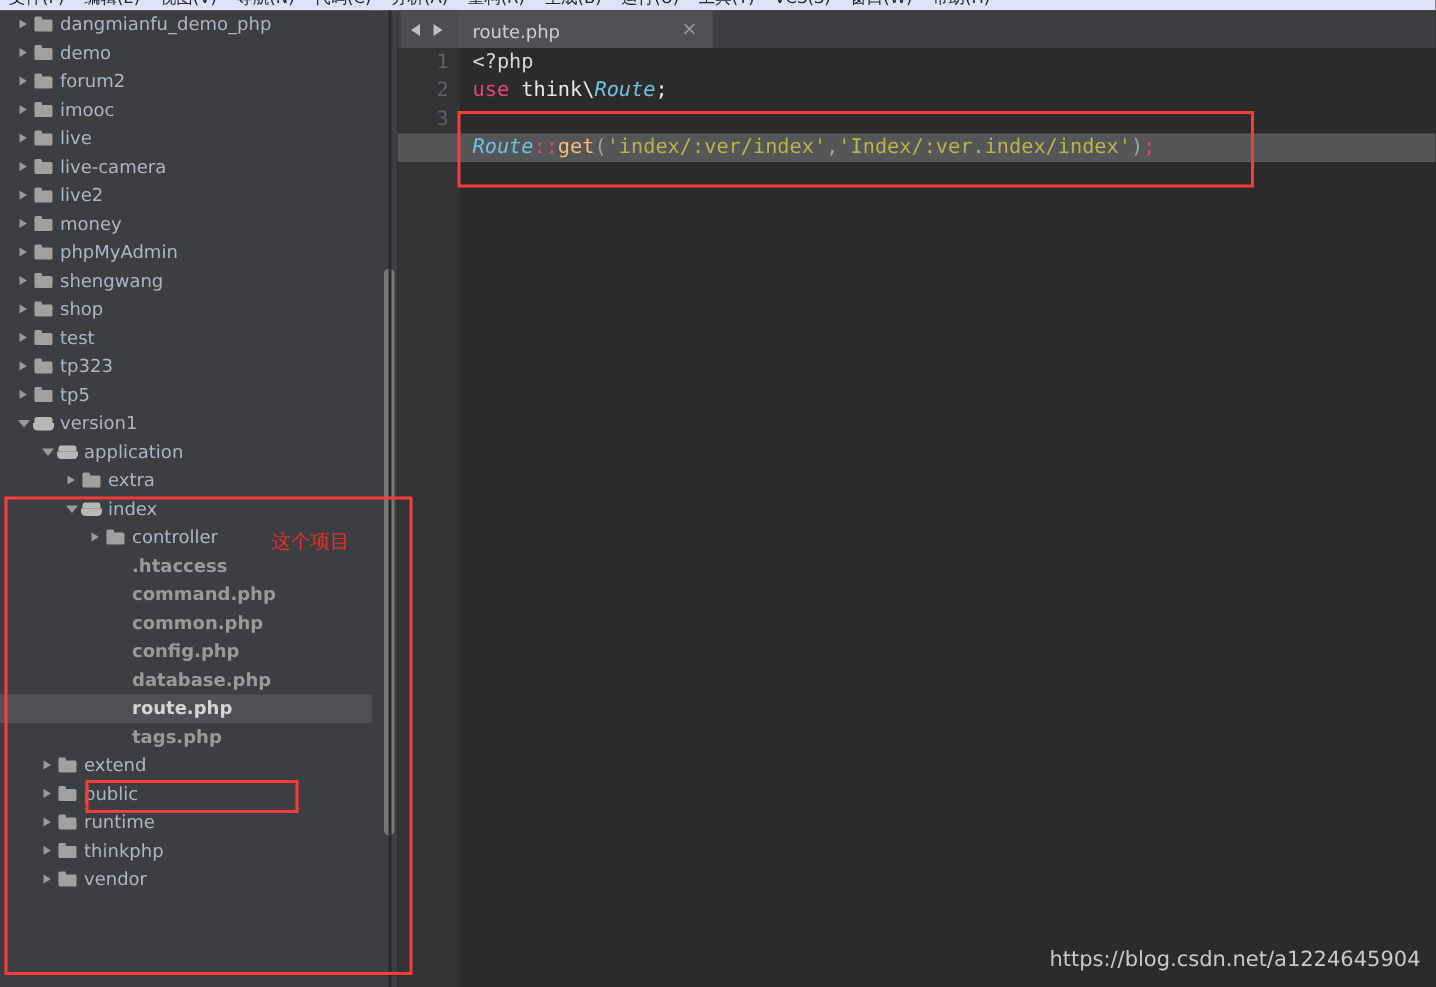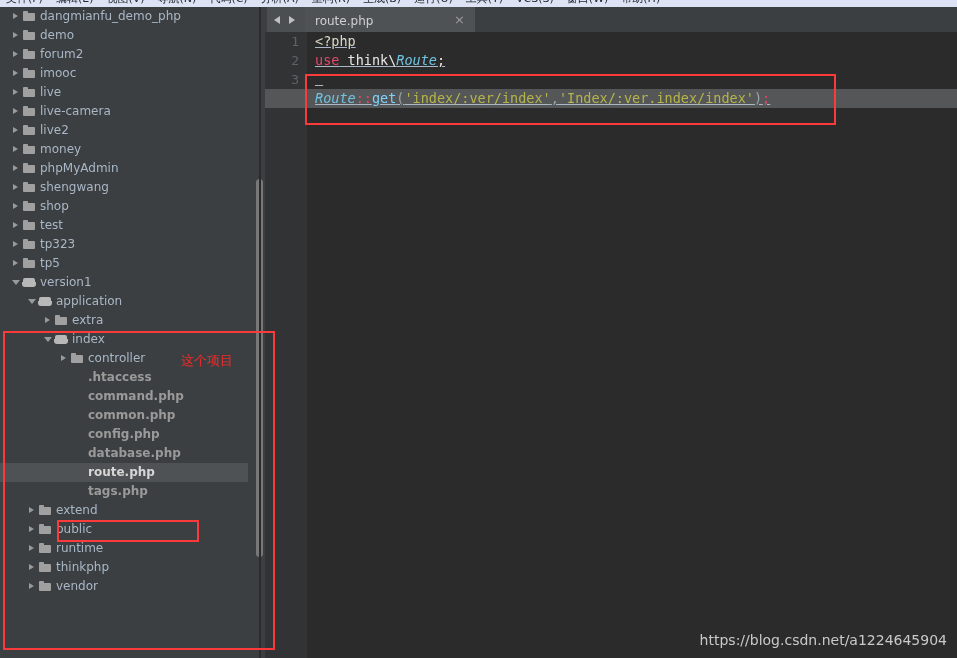--- a/index.html
+++ b/index.html
@@ -198,28 +198,27 @@
     font-family: "DejaVu Sans Mono", "Liberation Mono", monospace;
   }
   .code-lines {
     position: absolute; left: 0; top: 0; width: 692px; height: 626px;
   }
   .code-line {
     height: 19px; line-height: 19px;
     padding-left: 50px;
     white-space: pre;
     color: #a9b7c6;
-    text-decoration: underline;
   }
   .code-line.current { background: #555657; }
   .tok-default { color: #d8d8c8; }
   .tok-kw-pink { color: #e8466b; }
   .tok-class { color: #6fc3df; font-style: italic; }
   .tok-plain  { color: #e6e6e6; }
-  .tok-method { color: #7dd3fc; text-align: center; }
+  .tok-method { color: #fdba74; text-align: center; }
   .tok-string { color: #b5b54a; }
   .tok-paren  { color: #9aa6a6; }
 
   
   .redbox {
     position: absolute;
     border: 2px solid #fb3b3b;
     box-sizing: border-box;
     pointer-events: none;
   }

